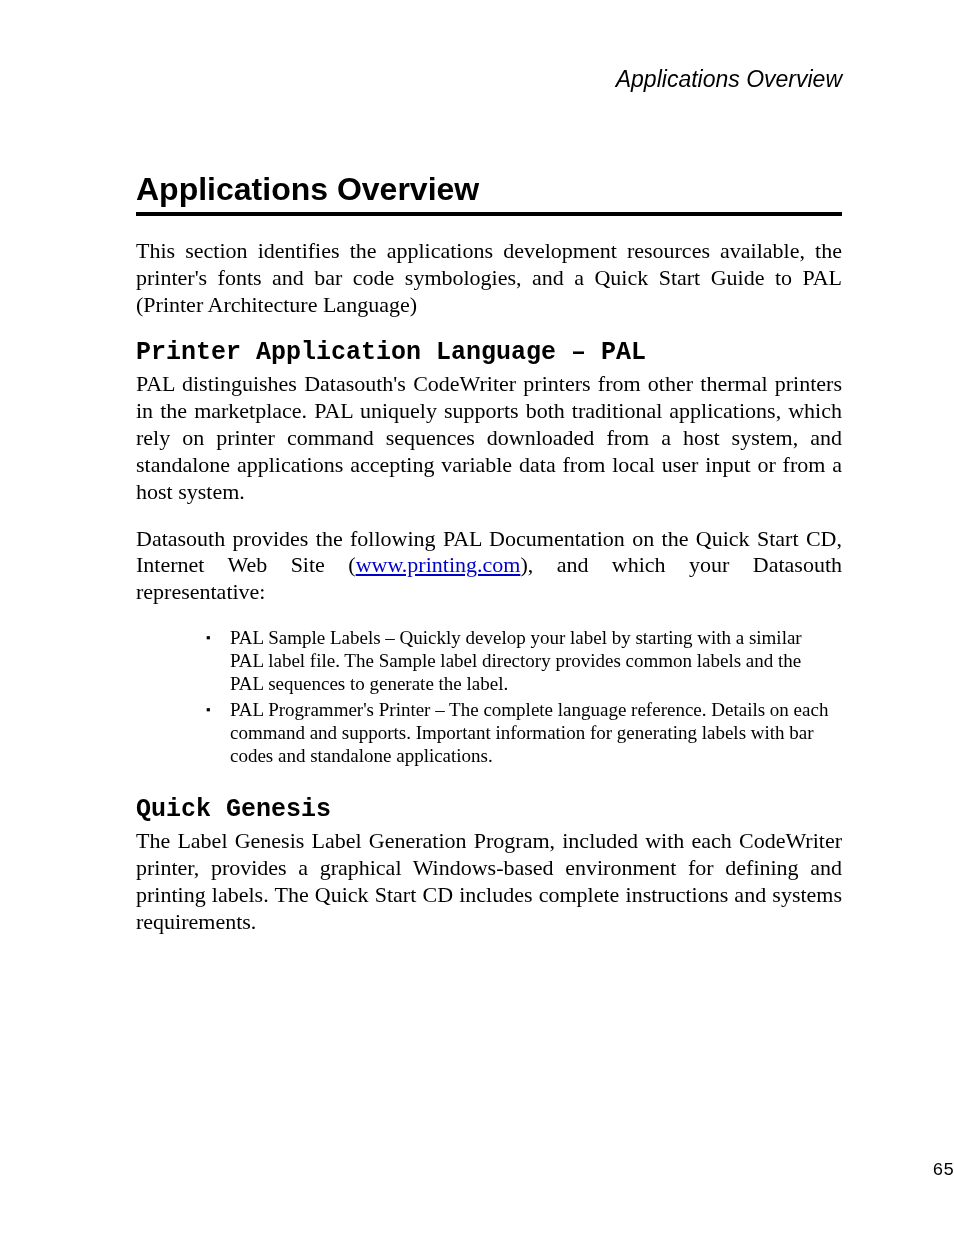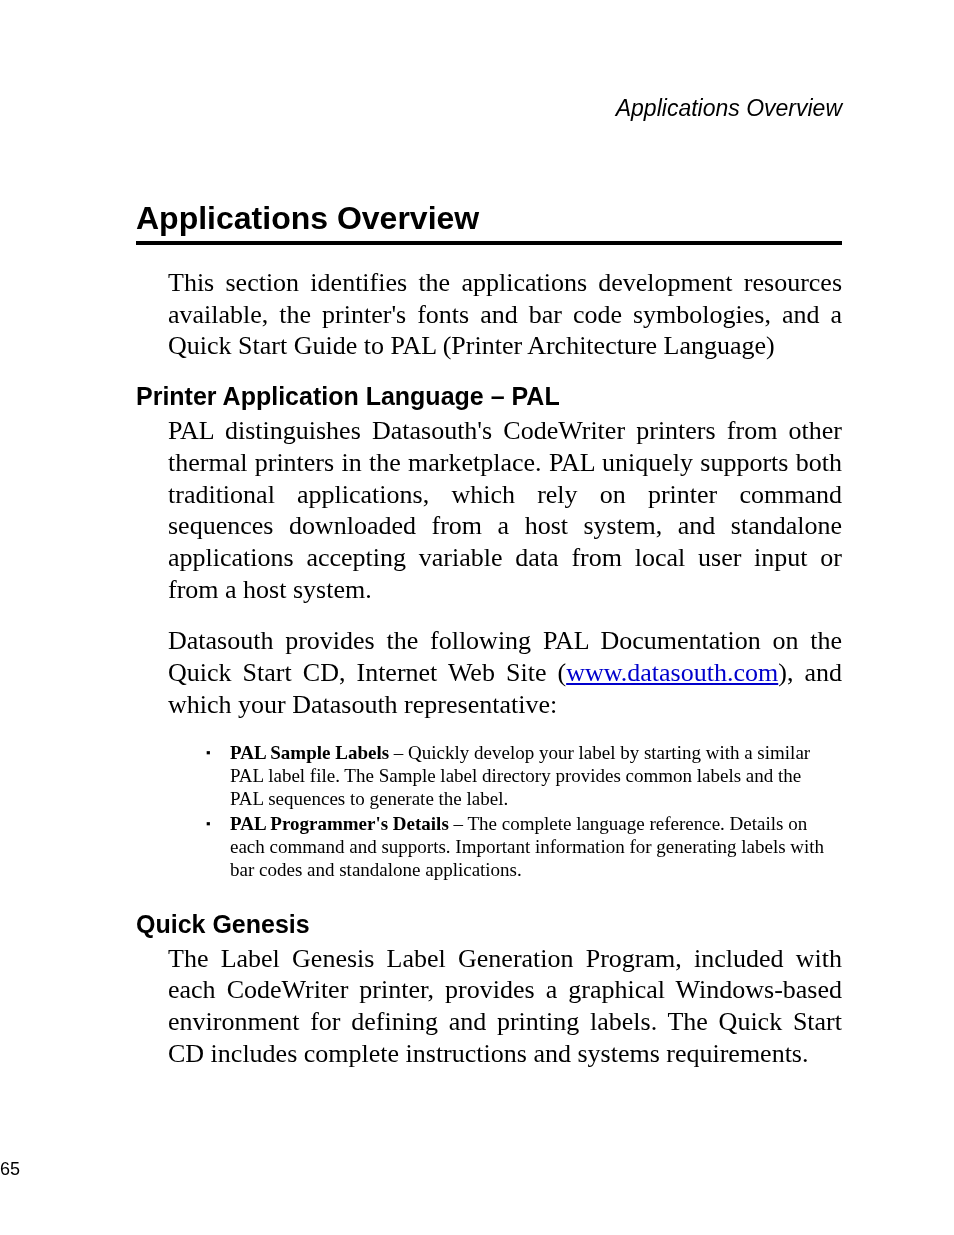--- a/index.html
+++ b/index.html
@@ -5,46 +5,45 @@
   * { margin: 0; padding: 0; box-sizing: border-box; }
   body {
     width: 954px;
     height: 1235px;
     background: #fff;
     font-family: "Times New Roman", Times, serif;
     color: #000;
     position: relative;
   }
   .page {
-    padding: 95px 112px 0 136px;
+    padding: 66px 112px 0 136px;
   }
   .running-header {
     font-style: italic;
     font-size: 23px;
     text-align: right;
     font-family: Arial, Helvetica, sans-serif;
     margin-bottom: 78px;
   }
   .chapter-title {
     font-family: Arial, Helvetica, sans-serif;
     font-weight: bold;
     font-size: 32px;
     border-bottom: 4px solid #000;
     padding-bottom: 4px;
     margin-bottom: 22px;
   }
   .body-text {
-    font-size: 26px;
+    font-size: 22px;
     text-align: justify;
     line-height: 1.22;
     margin-bottom: 20px;
-    margin-left: 32px;
   }
   .section-heading {
-    font-family: Liberation Sans, sans-serif;
+    font-family: Liberation Mono, monospace;
     font-weight: bold;
     font-size: 25px;
     margin-top: 16px;
     margin-bottom: 4px;
   }
   .link {
     color: #0000cc;
     text-decoration: underline;
   }
   ul.bullets {
@@ -61,56 +60,57 @@
     margin-bottom: 2px;
   }
   ul.bullets li::before {
     content: "▪";
     position: absolute;
     left: 0;
     top: 0;
     font-size: 13px;
     line-height: 24px;
   }
-  .bold { font-weight: bold; }
+  .bold { font-weight: normal; }
   .page-number {
     position: absolute;
     bottom: 55px;
     left: 0;
     right: 0;
-    text-align: left;
+    text-align: right;
     font-size: 18px;
-    font-family: Liberation Sans, sans-serif;
+    font-family: Liberation Mono, monospace;
+    padding-left: 31px;
   }
 </style>
 </head>
 <body>
 
 <div class="page">
 
   <div class="running-header">Applications Overview</div>
 
   <h1 class="chapter-title">Applications Overview</h1>
 
   <p class="body-text">This section identifies the applications development resources available, the printer's fonts and bar code symbologies, and a Quick Start Guide to PAL (Printer Architecture Language)</p>
 
   <h2 class="section-heading">Printer Application Language – PAL</h2>
 
   <p class="body-text">PAL distinguishes Datasouth's CodeWriter printers from other thermal printers in the marketplace. PAL uniquely supports both traditional applications, which rely on printer command sequences downloaded from a host system, and standalone applications accepting variable data from local user input or from a host system.</p>
 
   <p class="body-text">
-    <span>Datasouth provides the following PAL Documentation on the Quick Start CD, Internet Web Site (</span><a class="link">www.datasouth.com</a><span>), and which your Datasouth representative:</span>
+    <span>Datasouth provides the following PAL Documentation on the Quick Start CD, Internet Web Site (</span><a class="link">www.printing.com</a><span>), and which your Datasouth representative:</span>
   </p>
 
   <ul class="bullets">
     <li>
       <span class="bold">PAL Sample Labels</span><span> – Quickly develop your label by starting with a similar PAL label file. The Sample label directory provides common labels and the PAL sequences to generate the label.</span>
     </li>
     <li>
-      <span class="bold">PAL Programmer's Details</span><span> – The complete language reference. Details on each command and supports. Important information for generating labels with bar codes and standalone applications.</span>
+      <span class="bold">PAL Programmer's Printer</span><span> – The complete language reference. Details on each command and supports. Important information for generating labels with bar codes and standalone applications.</span>
     </li>
   </ul>
 
   <h2 class="section-heading">Quick Genesis</h2>
 
   <p class="body-text">The Label Genesis Label Generation Program, included with each CodeWriter printer, provides a graphical Windows-based environment for defining and printing labels. The Quick Start CD includes complete instructions and systems requirements.</p>
 
 </div>
 
 <div class="page-number">65</div>

